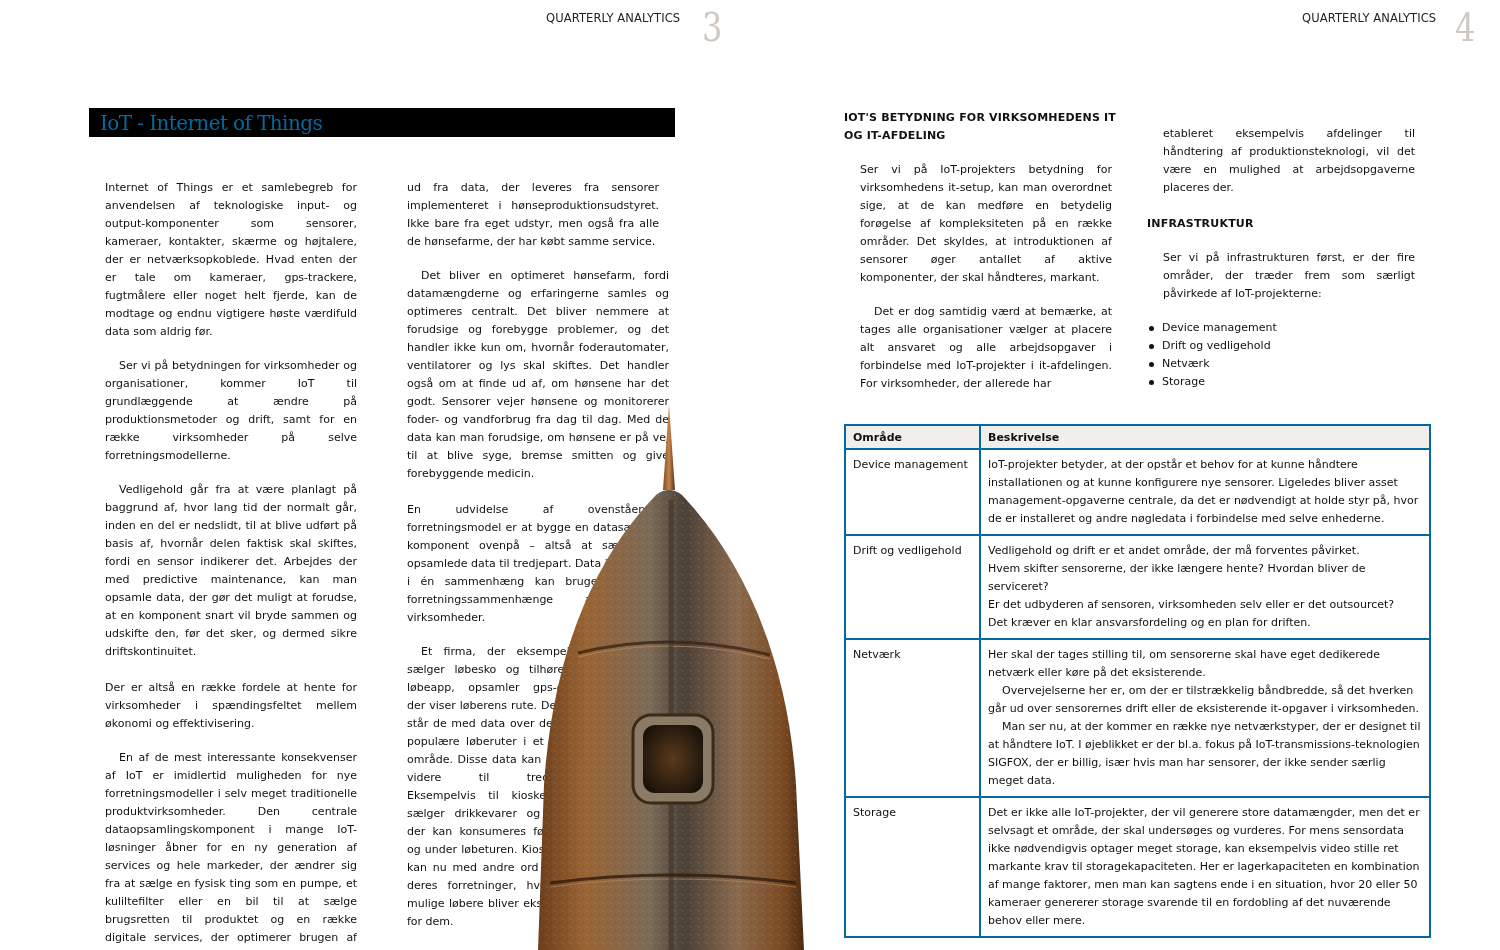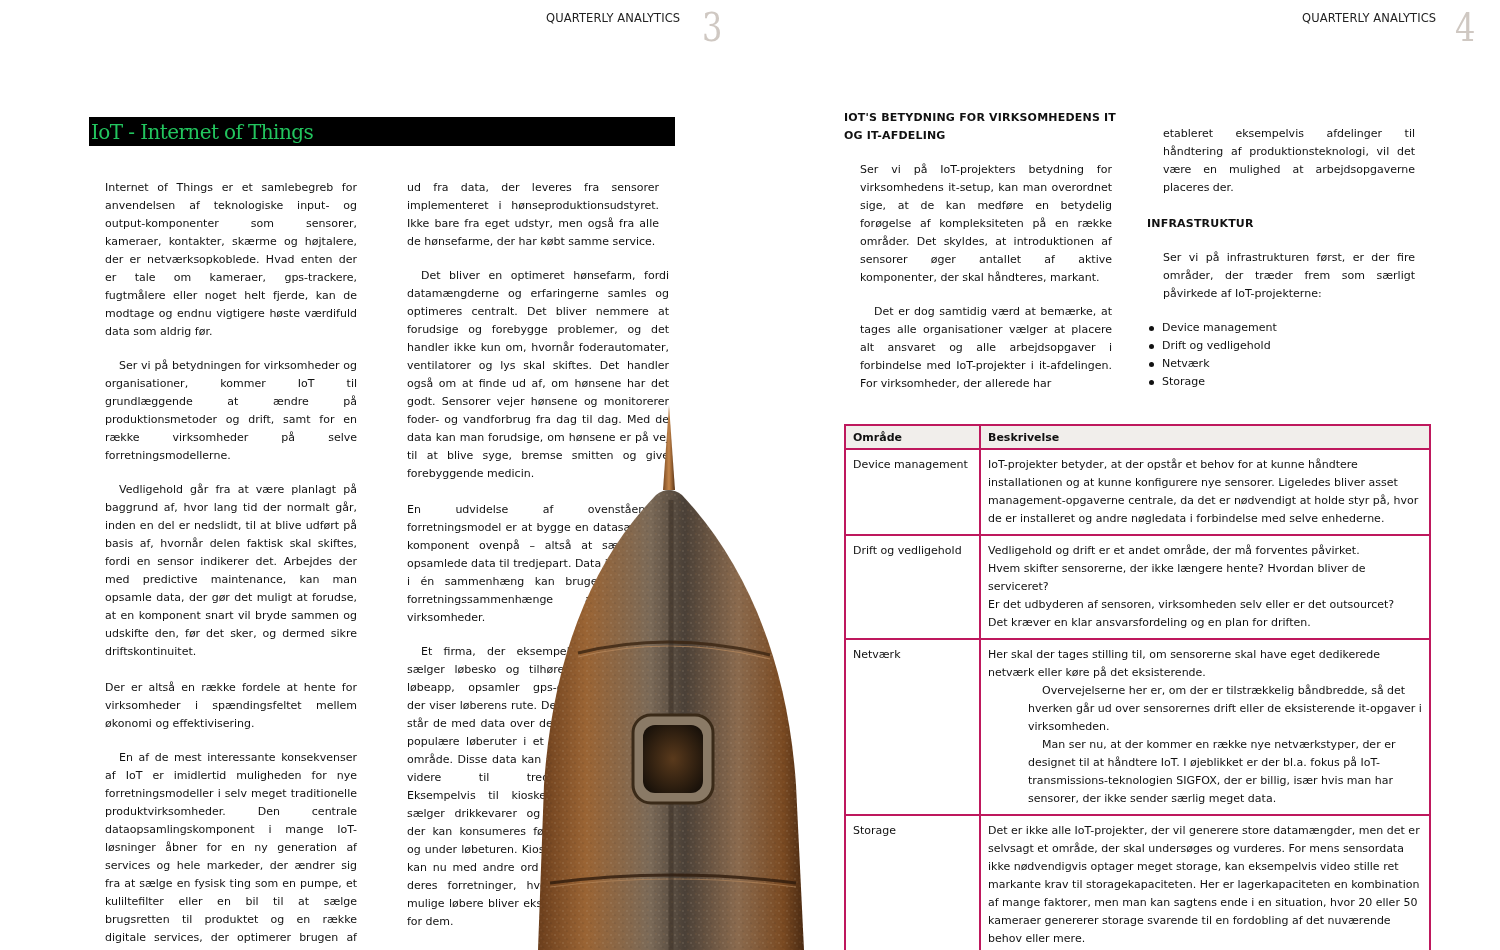--- a/index.html
+++ b/index.html
@@ -11,22 +11,22 @@
     .running-head {
       position: absolute; top: 11px; font-size: 11.5px; letter-spacing: 0.1px;
       color: #222; font-family: "DejaVu Sans", sans-serif;
     }
     .page-num {
       position: absolute; top: 4px; font-size: 40px; line-height: 46px;
       color: #cfc8c2; font-family: "DejaVu Serif", serif; transform: scaleX(0.8);
       transform-origin: left top;
     }
     .title-bar {
-      position: absolute; left: 89px; top: 117px; width: 586px; height: 29px;
-      background: #000; color: #22c55e; box-sizing: border-box; padding-left: 2px;
+      position: absolute; left: 89px; top: 108px; width: 586px; height: 29px;
+      background: #000; color: #0369a1; box-sizing: border-box; padding-left: 11px;
       font-family: "DejaVu Serif", serif; font-size: 20px; line-height: 31px;
       letter-spacing: -0.6px;
     }
     .col {
       position: absolute; font-size: 11px; line-height: 18px; text-align: justify;
       color: #111;
     }
     .col p { margin: 16px; }
     .col p.ind { text-indent: 14px; }
     .col p.gap { margin-top: 18px; }
@@ -44,29 +44,29 @@
     ul.bullets li::before {
       content: ""; position: absolute; left: 2px; top: 7px; width: 5px; height: 5px;
       background: #111; border-radius: 50%;
     }
     table.info {
       position: absolute; left: 844px; top: 424px; width: 587px;
       border-collapse: collapse; font-size: 11px; line-height: 18px;
       font-family: "DejaVu Sans", sans-serif; color: #111;
     }
     table.info th, table.info td {
-      border: 2px solid #be185d; vertical-align: top; text-align: left;
+      border: 2px solid #0369a1; vertical-align: top; text-align: left;
     }
     table.info th {
       background: #f1eeeb; font-weight: bold; padding: 3px 7px 1px 7px;
     }
     table.info td { padding: 6px 7px 6px 7px; }
     table.info td.area { width: 119px; }
     table.info td.desc p { margin: 0; }
-    table.info td.desc p.ind { text-indent: 14px; margin-left: 40px; }
+    table.info td.desc p.ind { text-indent: 14px; }
   </style>
 </head>
 <body>
 
 <div>
   <div class="running-head" style="left:546px;">QUARTERLY ANALYTICS</div>
   <div class="page-num" style="left:702px;">3</div>
 
   <div class="title-bar">IoT - Internet of Things</div>
 

